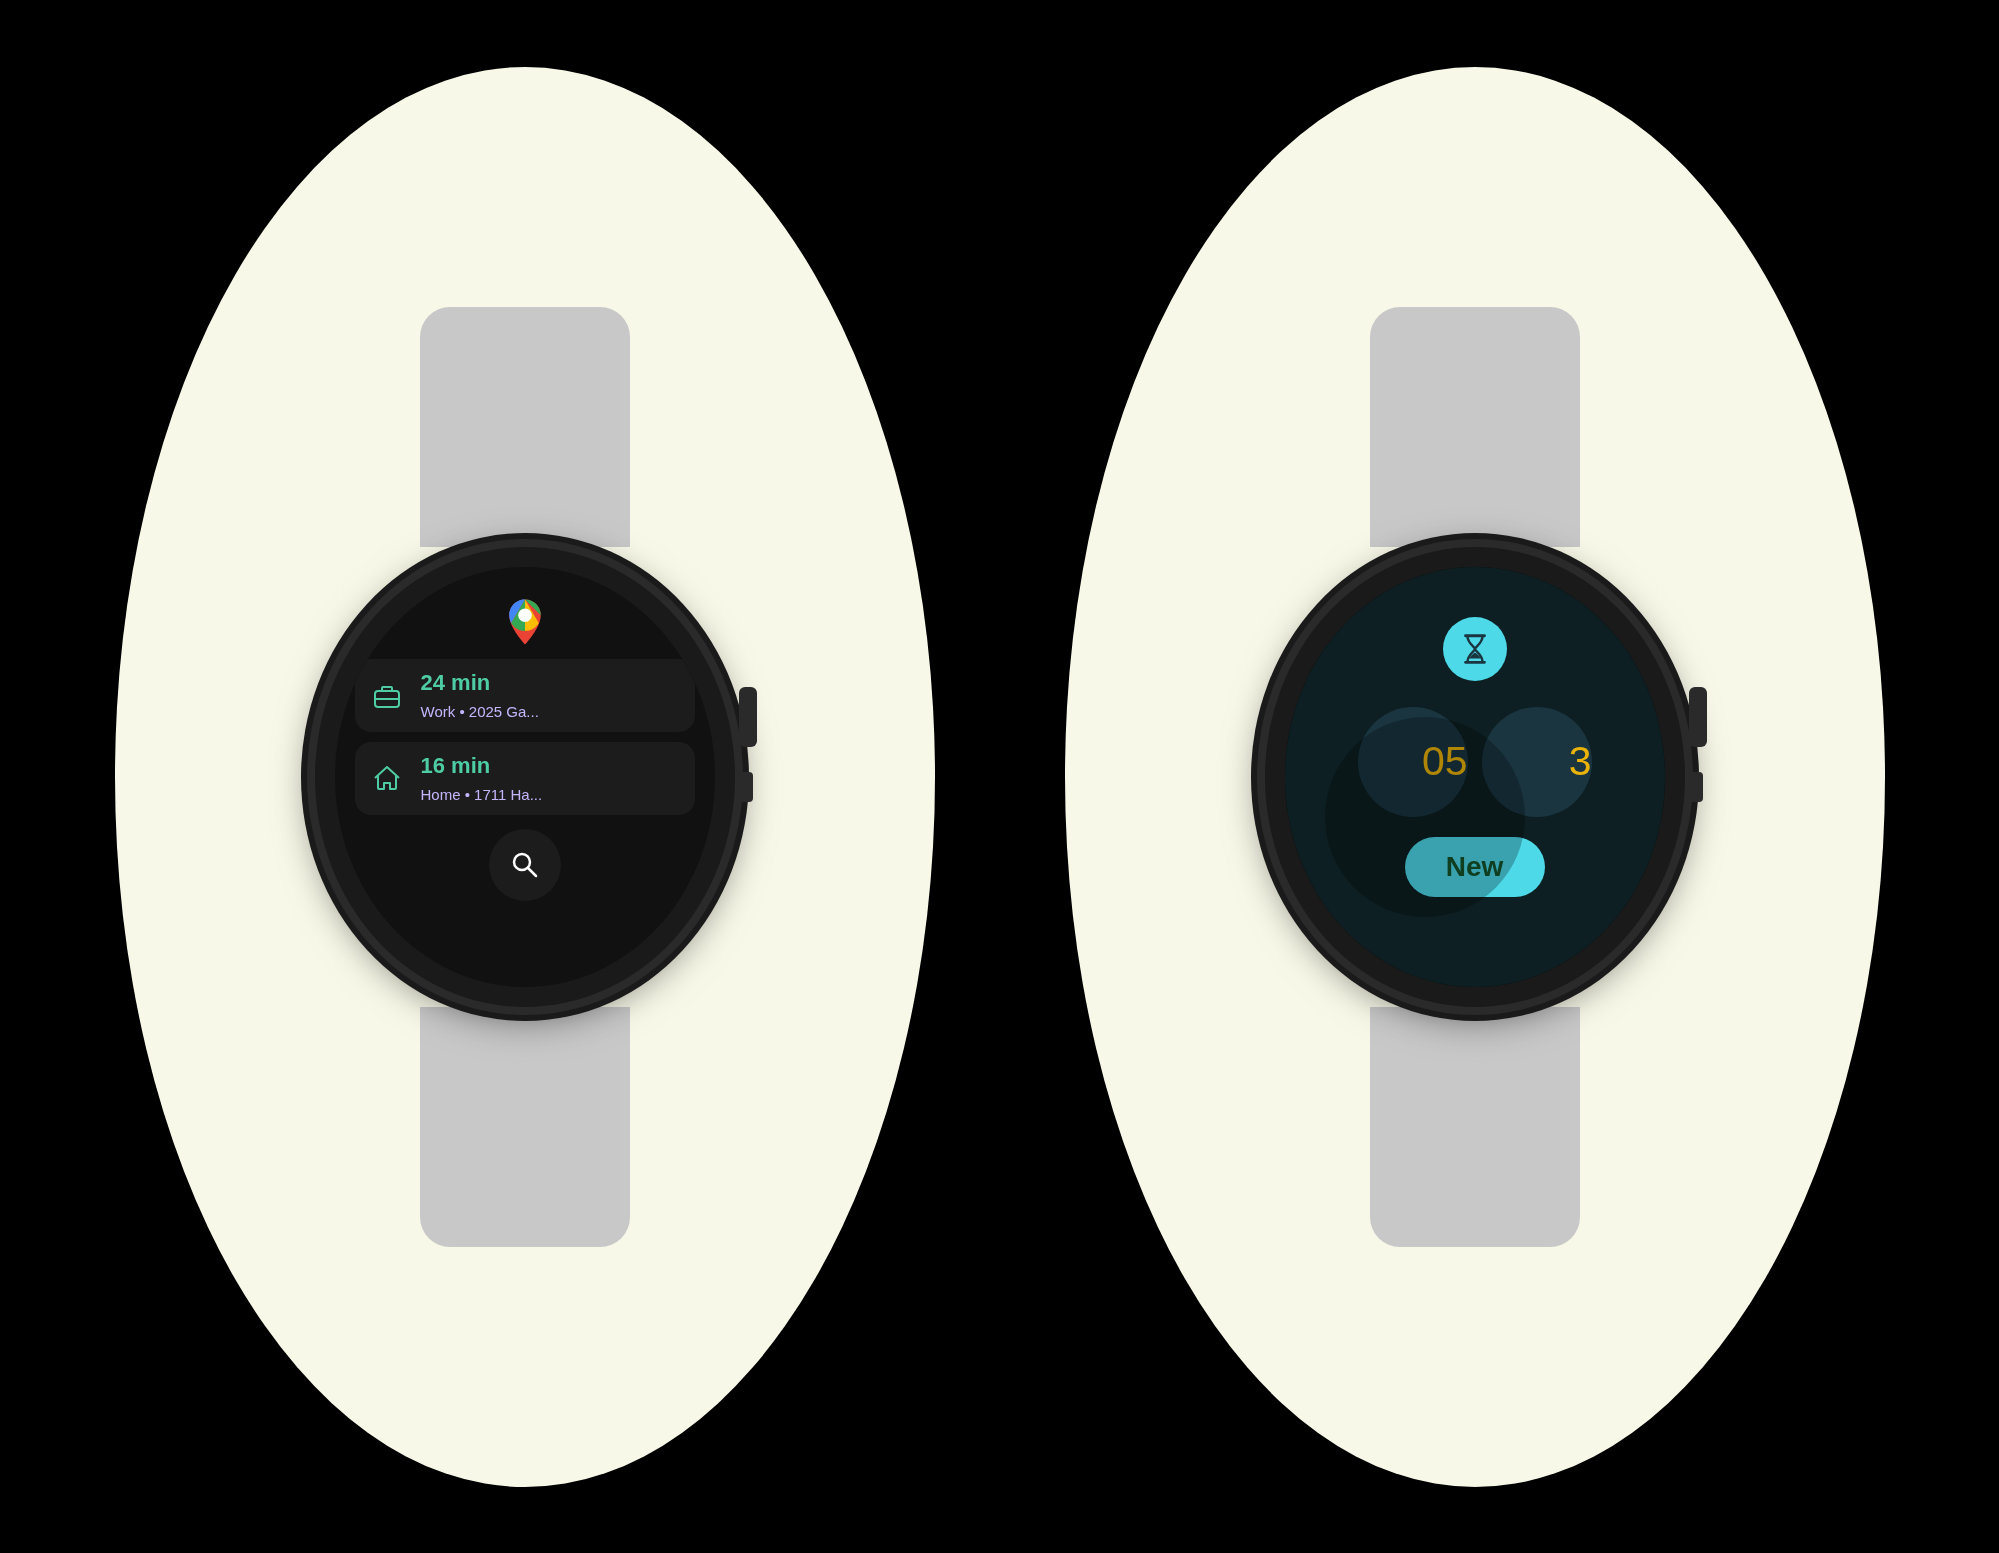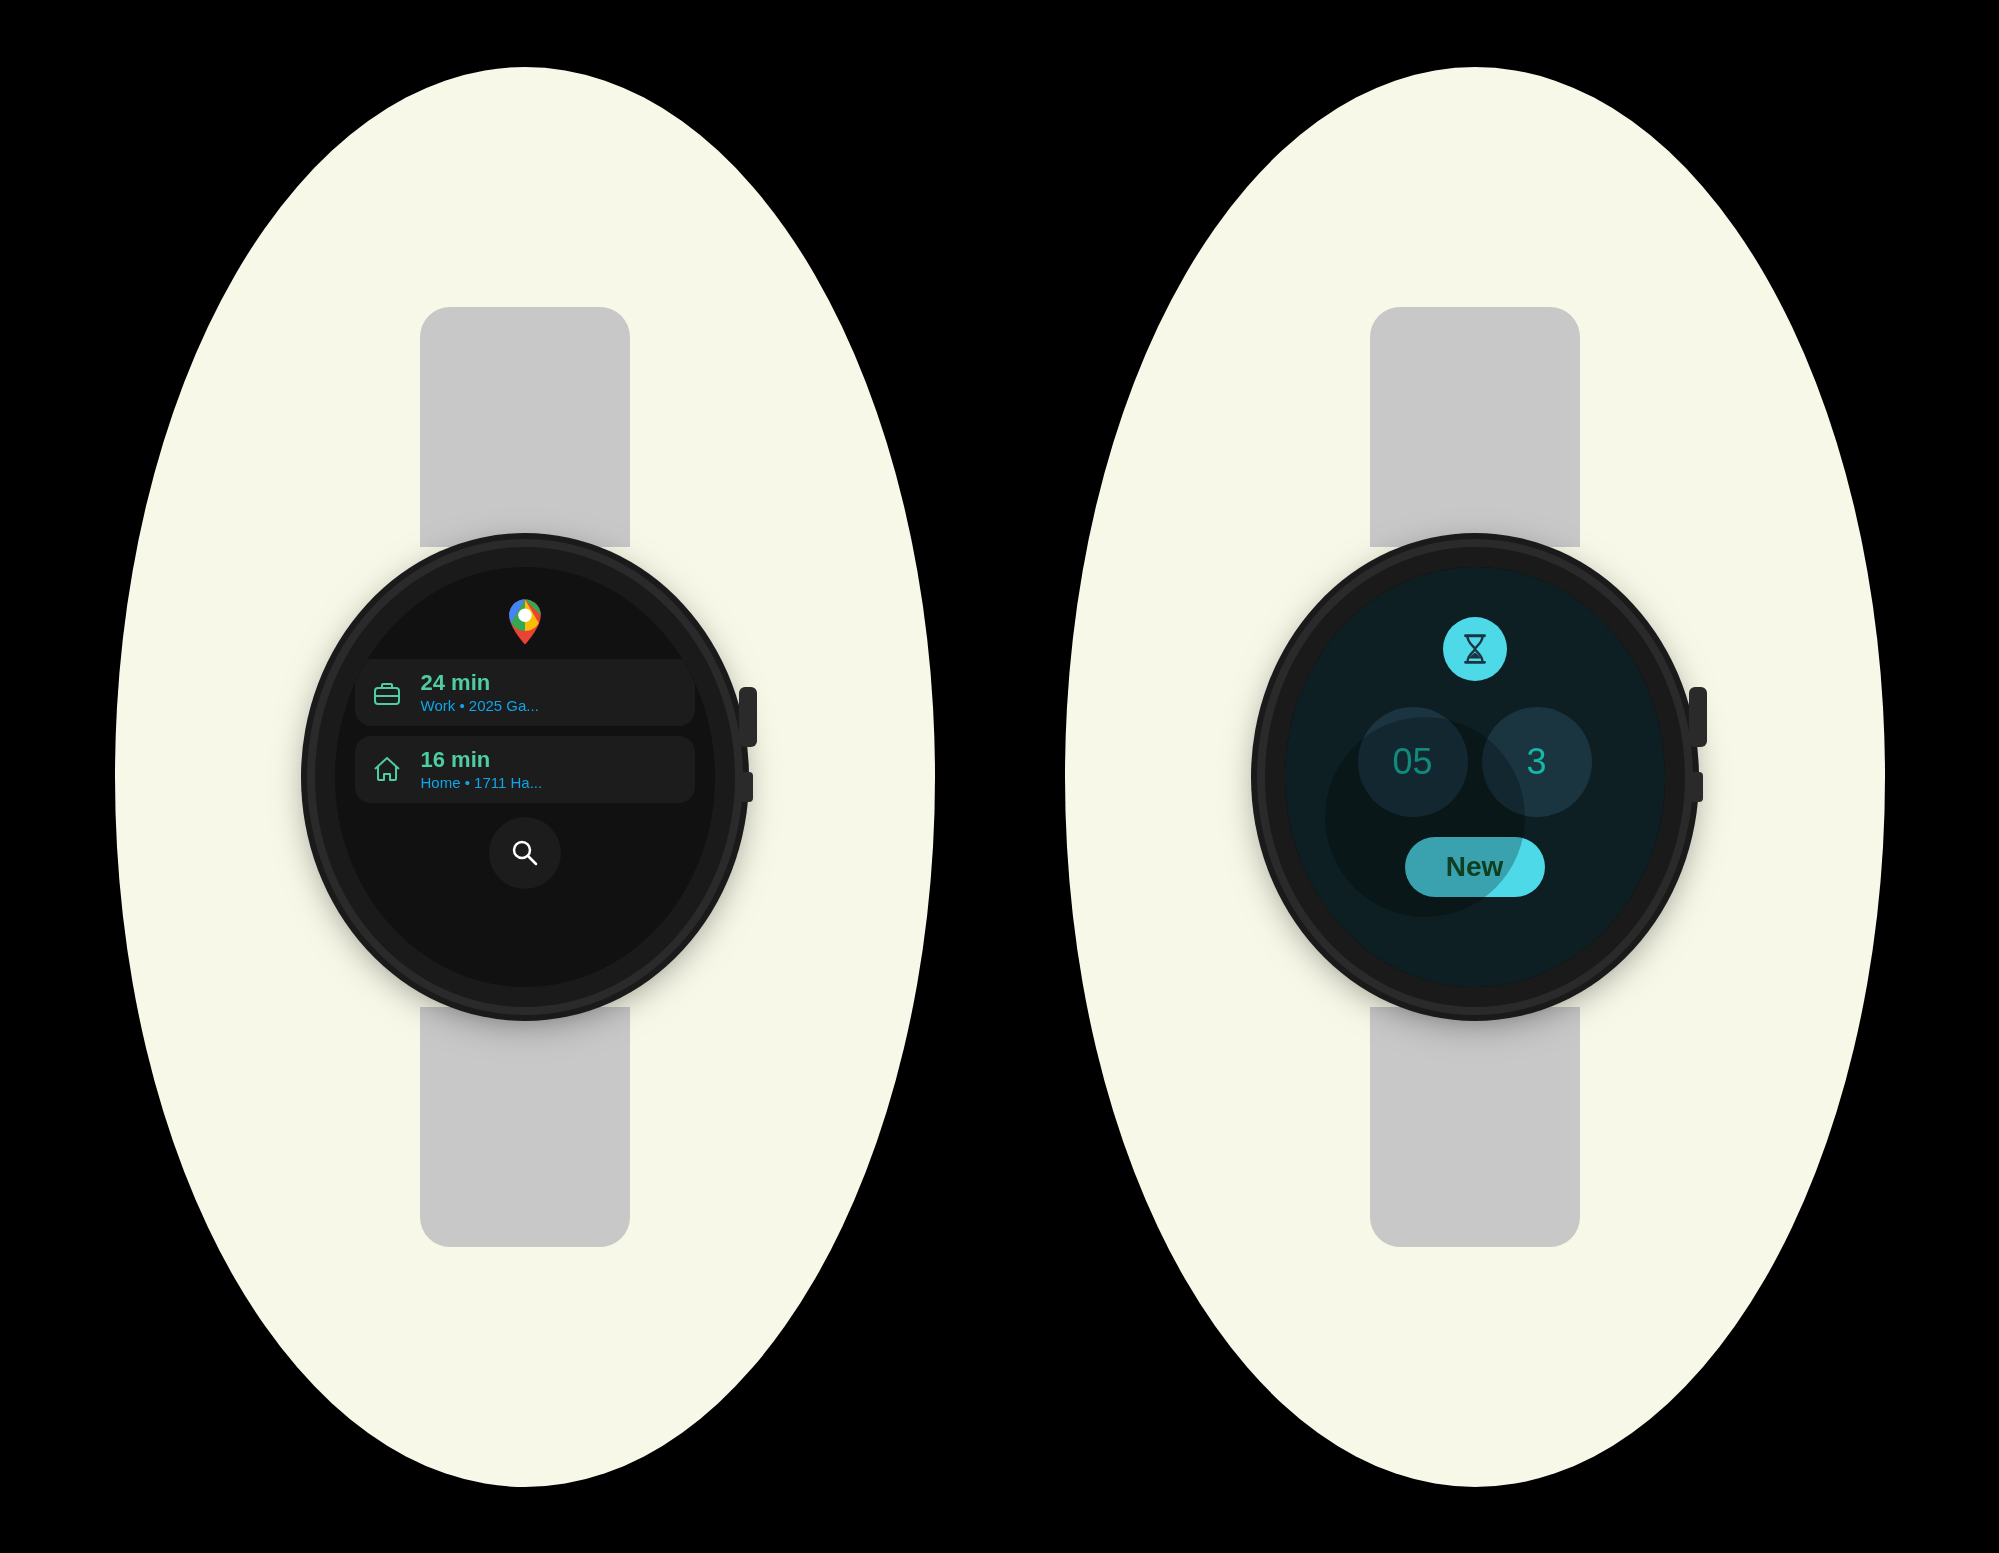--- a/index.html
+++ b/index.html
@@ -177,23 +177,23 @@
     }
 
     .maps-time {
       color: #4ecca3;
       font-size: 22px;
       font-weight: 600;
       line-height: 1.1;
     }
 
     .maps-dest {
-      color: #0ea5e9;
+      color: #c4b5fd;
       font-size: 15px;
-      margin-top: 2px;
+      margin-top: 8px;
     }
 
     .search-btn {
       width: 72px;
       height: 72px;
       background: #1c1c1c;
       border-radius: 50%;
       display: flex;
       align-items: center;
       justify-content: center;
@@ -253,23 +253,23 @@
       align-items: center;
     }
 
     .timer-btn {
       width: 110px;
       height: 110px;
       background: #1a3540;
       border-radius: 50%;
       display: flex;
       align-items: center;
-      justify-content: center;
-      color: #14b8a6;
-      font-size: 36px;
+      justify-content: flex-end;
+      color: #eab308;
+      font-size: 41px;
       font-weight: 400;
       cursor: pointer;
     }
 
     .timer-btn.active {
       background: #1a4050;
     }
 
     .new-btn {
       background: #4dd9e8;

